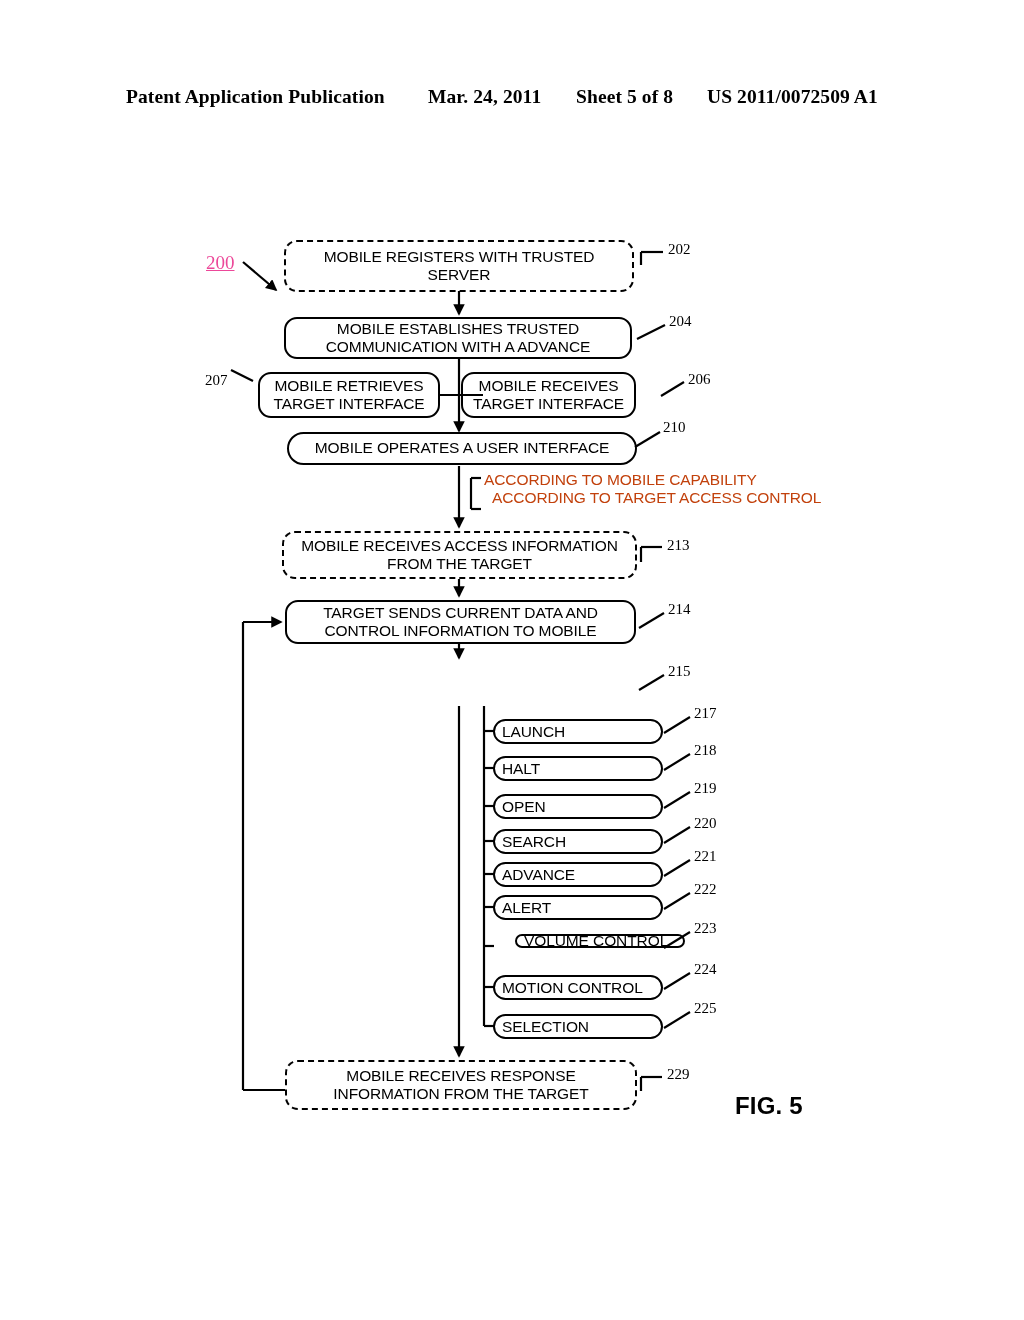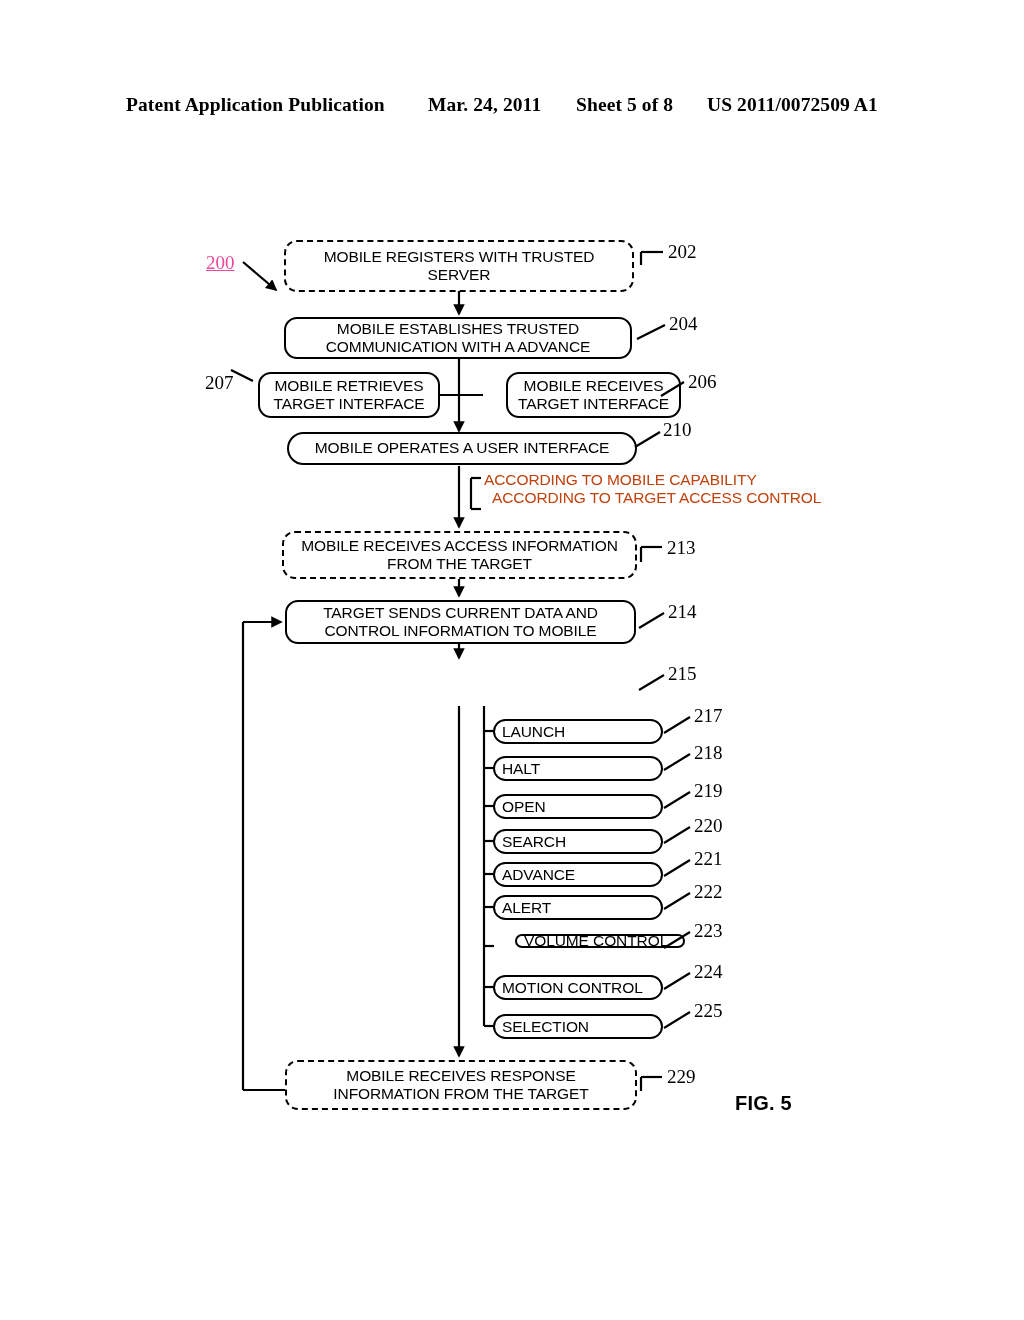--- a/index.html
+++ b/index.html
@@ -25,21 +25,20 @@
     position: absolute;
     left: 0;
     top: 86px;
     width: 1024px;
     height: 28px;
     font-family: "Liberation Serif", serif;
     font-weight: bold;
     font-size: 19.5px;
     letter-spacing: 0.1px;
     white-space: nowrap;
-    margin-top: 8px;
   }
   #header .h-pub   { position: absolute; left: 126px; top: 0; }
   #header .h-date  { position: absolute; left: 428px; top: 0; }
   #header .h-sheet { position: absolute; left: 576px; top: 0; }
   #header .h-num   { position: absolute; left: 707px; top: 0; }
 
   
   #figure {
     position: absolute;
     left: 0;
@@ -96,21 +95,21 @@
     line-height: 16px;
     letter-spacing: -0.1px;
     color: #000;
     background: transparent;
   }
 
   
   .ref {
     position: absolute;
     font-family: "Liberation Serif", serif;
-    font-size: 19px;
+    font-size: 15px;
     color: #000;
     white-space: nowrap;
   }
   .ref-200 {
     position: absolute;
     font-family: "Liberation Serif", serif;
     font-size: 19px;
     text-decoration: underline;
     color: #ec4899;
   }
@@ -126,21 +125,21 @@
     color: #c2410c;
   }
 
   
   #fig-caption {
     position: absolute;
     left: 735px;
     top: 1092px;
     font-family: "Liberation Sans", sans-serif;
     font-weight: bold;
-    font-size: 20px;
+    font-size: 24px;
     letter-spacing: 0.2px;
     color: #000;
   }
 </style>
 </head>
 <body>
 
 <div id="page">
 
   <div id="header">
@@ -232,21 +231,21 @@
     <div class="node solid" style="left:284px; top:317px; width:348px; height:42px;">
       <span class="txt">MOBILE ESTABLISHES TRUSTED COMMUNICATION WITH A ADVANCE</span>
     </div>
     <div class="ref" style="left:669px; top:313px;">204</div>
 
     <div class="node solid" style="left:258px; top:372px; width:182px; height:46px;">
       <span class="txt">MOBILE RETRIEVES TARGET INTERFACE</span>
     </div>
     <div class="ref" style="left:205px; top:372px;">207</div>
 
-    <div class="node solid" style="left:506px; top:372px; width:175px; height:46px;">
+    <div class="node solid" style="left:461px; top:372px; width:175px; height:46px;">
       <span class="txt">MOBILE RECEIVES TARGET INTERFACE</span>
     </div>
     <div class="ref" style="left:688px; top:371px;">206</div>
 
     <div class="node solid" style="left:287px; top:432px; width:350px; height:33px; border-radius:17px;">
       <span class="txt">MOBILE OPERATES A USER INTERFACE</span>
     </div>
     <div class="ref" style="left:663px; top:419px;">210</div>
 
     <div class="annot" style="left:484px; top:471px;">ACCORDING TO MOBILE CAPABILITY</div>

